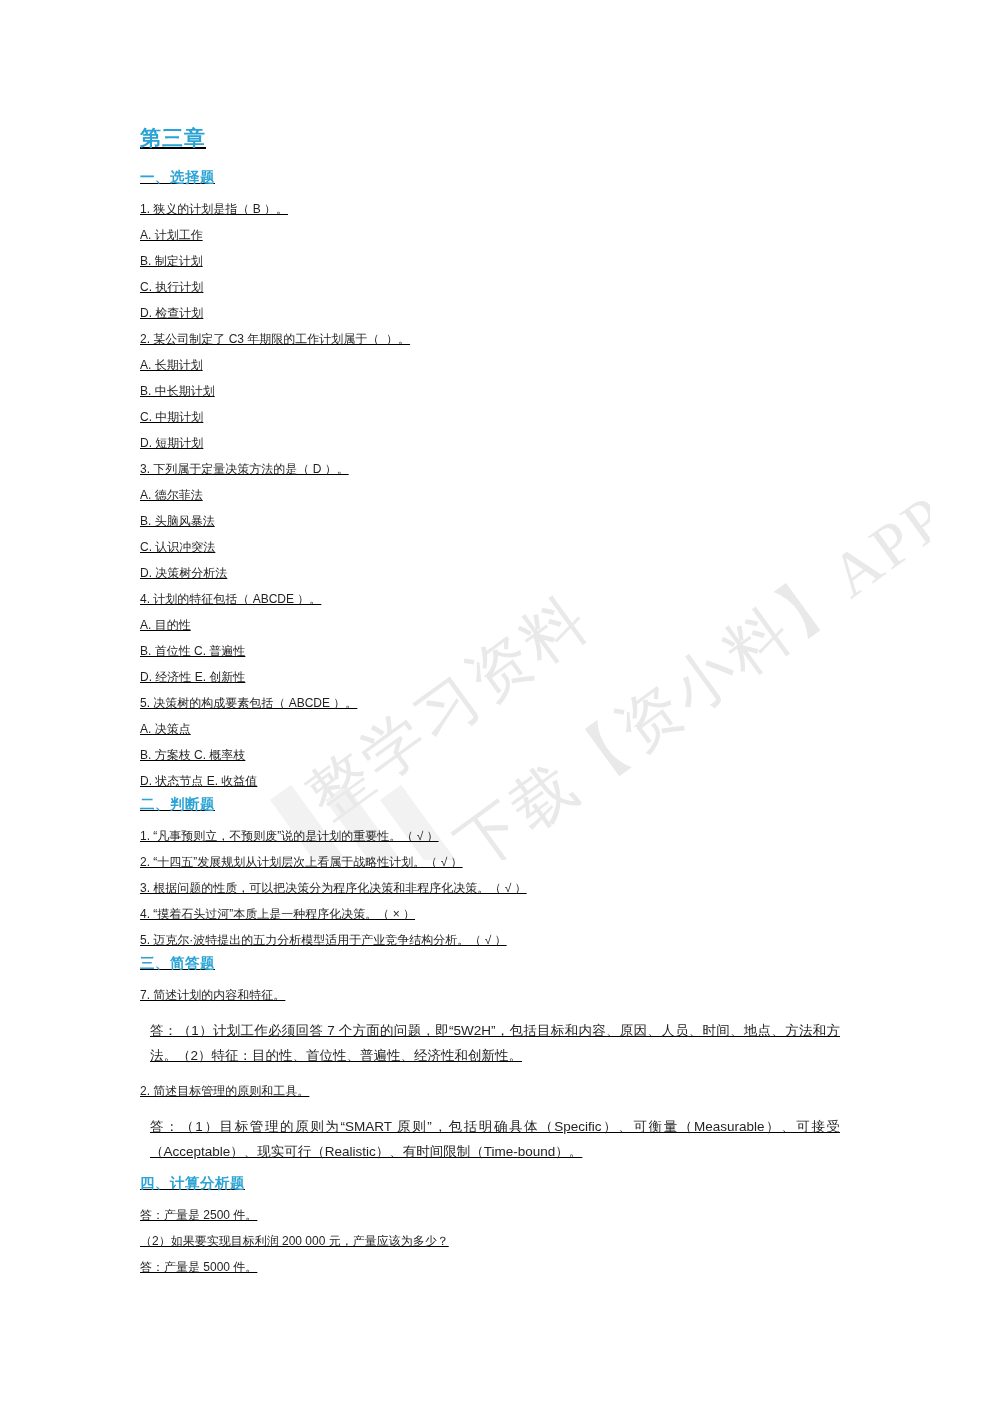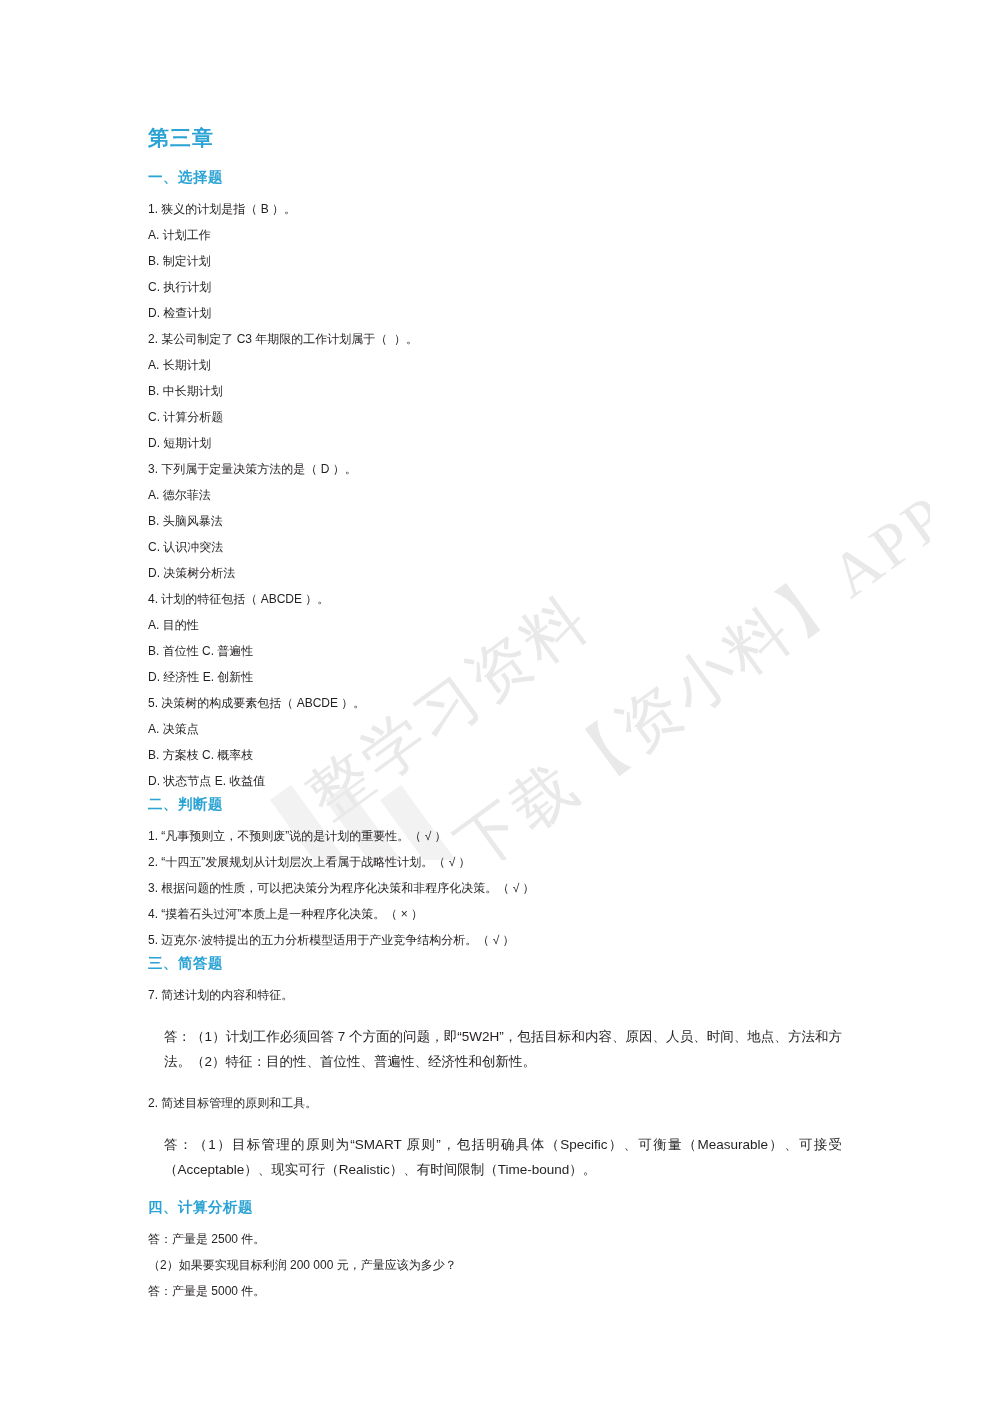--- a/index.html
+++ b/index.html
@@ -46,24 +46,25 @@
   .wm-stripe {
     position: absolute;
     background: #f2f2f2;
     width: 26px;
     height: 420px;
     transform: rotate(-36deg);
     transform-origin: left top;
   }
   .content {
     position: absolute;
-    left: 148px;
+    left: 140px;
     top: 124px;
     width: 710px;
     z-index: 5;
+    text-decoration: underline;
   }
   .chapter-title {
     color: #2ba3d4;
     font-size: 21px;
     font-weight: bold;
     margin: 0 0 16px 0;
     letter-spacing: 1px;
   }
   .section-head {
     color: #2ba3d4;
@@ -78,21 +79,21 @@
     line-height: 26px;
     margin: 0;
     white-space: pre-wrap;
   }
   .q-line { margin: 0; }
   .opt-line { margin: 0; }
   .para {
     font-size: 13.5px;
     color: #231f20;
     line-height: 25px;
-    margin: 16px;
+    margin: 10px;
     text-align: justify;
   }
 </style>
 </head>
 <body>
 
 <div class="page">
 
   <div class="watermark">
     <div class="wm-stripe" style="left:40px; top:500px;"></div>
@@ -108,21 +109,21 @@
 
     <div class="section-head">一、选择题</div>
     <p class="line q-line">1. 狭义的计划是指（ B ）。</p>
     <p class="line opt-line">A. 计划工作</p>
     <p class="line opt-line">B. 制定计划</p>
     <p class="line opt-line">C. 执行计划</p>
     <p class="line opt-line">D. 检查计划</p>
     <p class="line q-line">2. 某公司制定了 C3 年期限的工作计划属于（  ）。</p>
     <p class="line opt-line">A. 长期计划</p>
     <p class="line opt-line">B. 中长期计划</p>
-    <p class="line opt-line">C. 计算分析题</p>
+    <p class="line opt-line">C. 中期计划</p>
     <p class="line opt-line">D. 短期计划</p>
     <p class="line q-line">3. 下列属于定量决策方法的是（ D ）。</p>
     <p class="line opt-line">A. 德尔菲法</p>
     <p class="line opt-line">B. 头脑风暴法</p>
     <p class="line opt-line">C. 认识冲突法</p>
     <p class="line opt-line">D. 决策树分析法</p>
     <p class="line q-line">4. 计划的特征包括（ ABCDE ）。</p>
     <p class="line opt-line">A. 目的性</p>
     <p class="line opt-line">B. 首位性 C. 普遍性</p>
     <p class="line opt-line">D. 经济性 E. 创新性</p>

